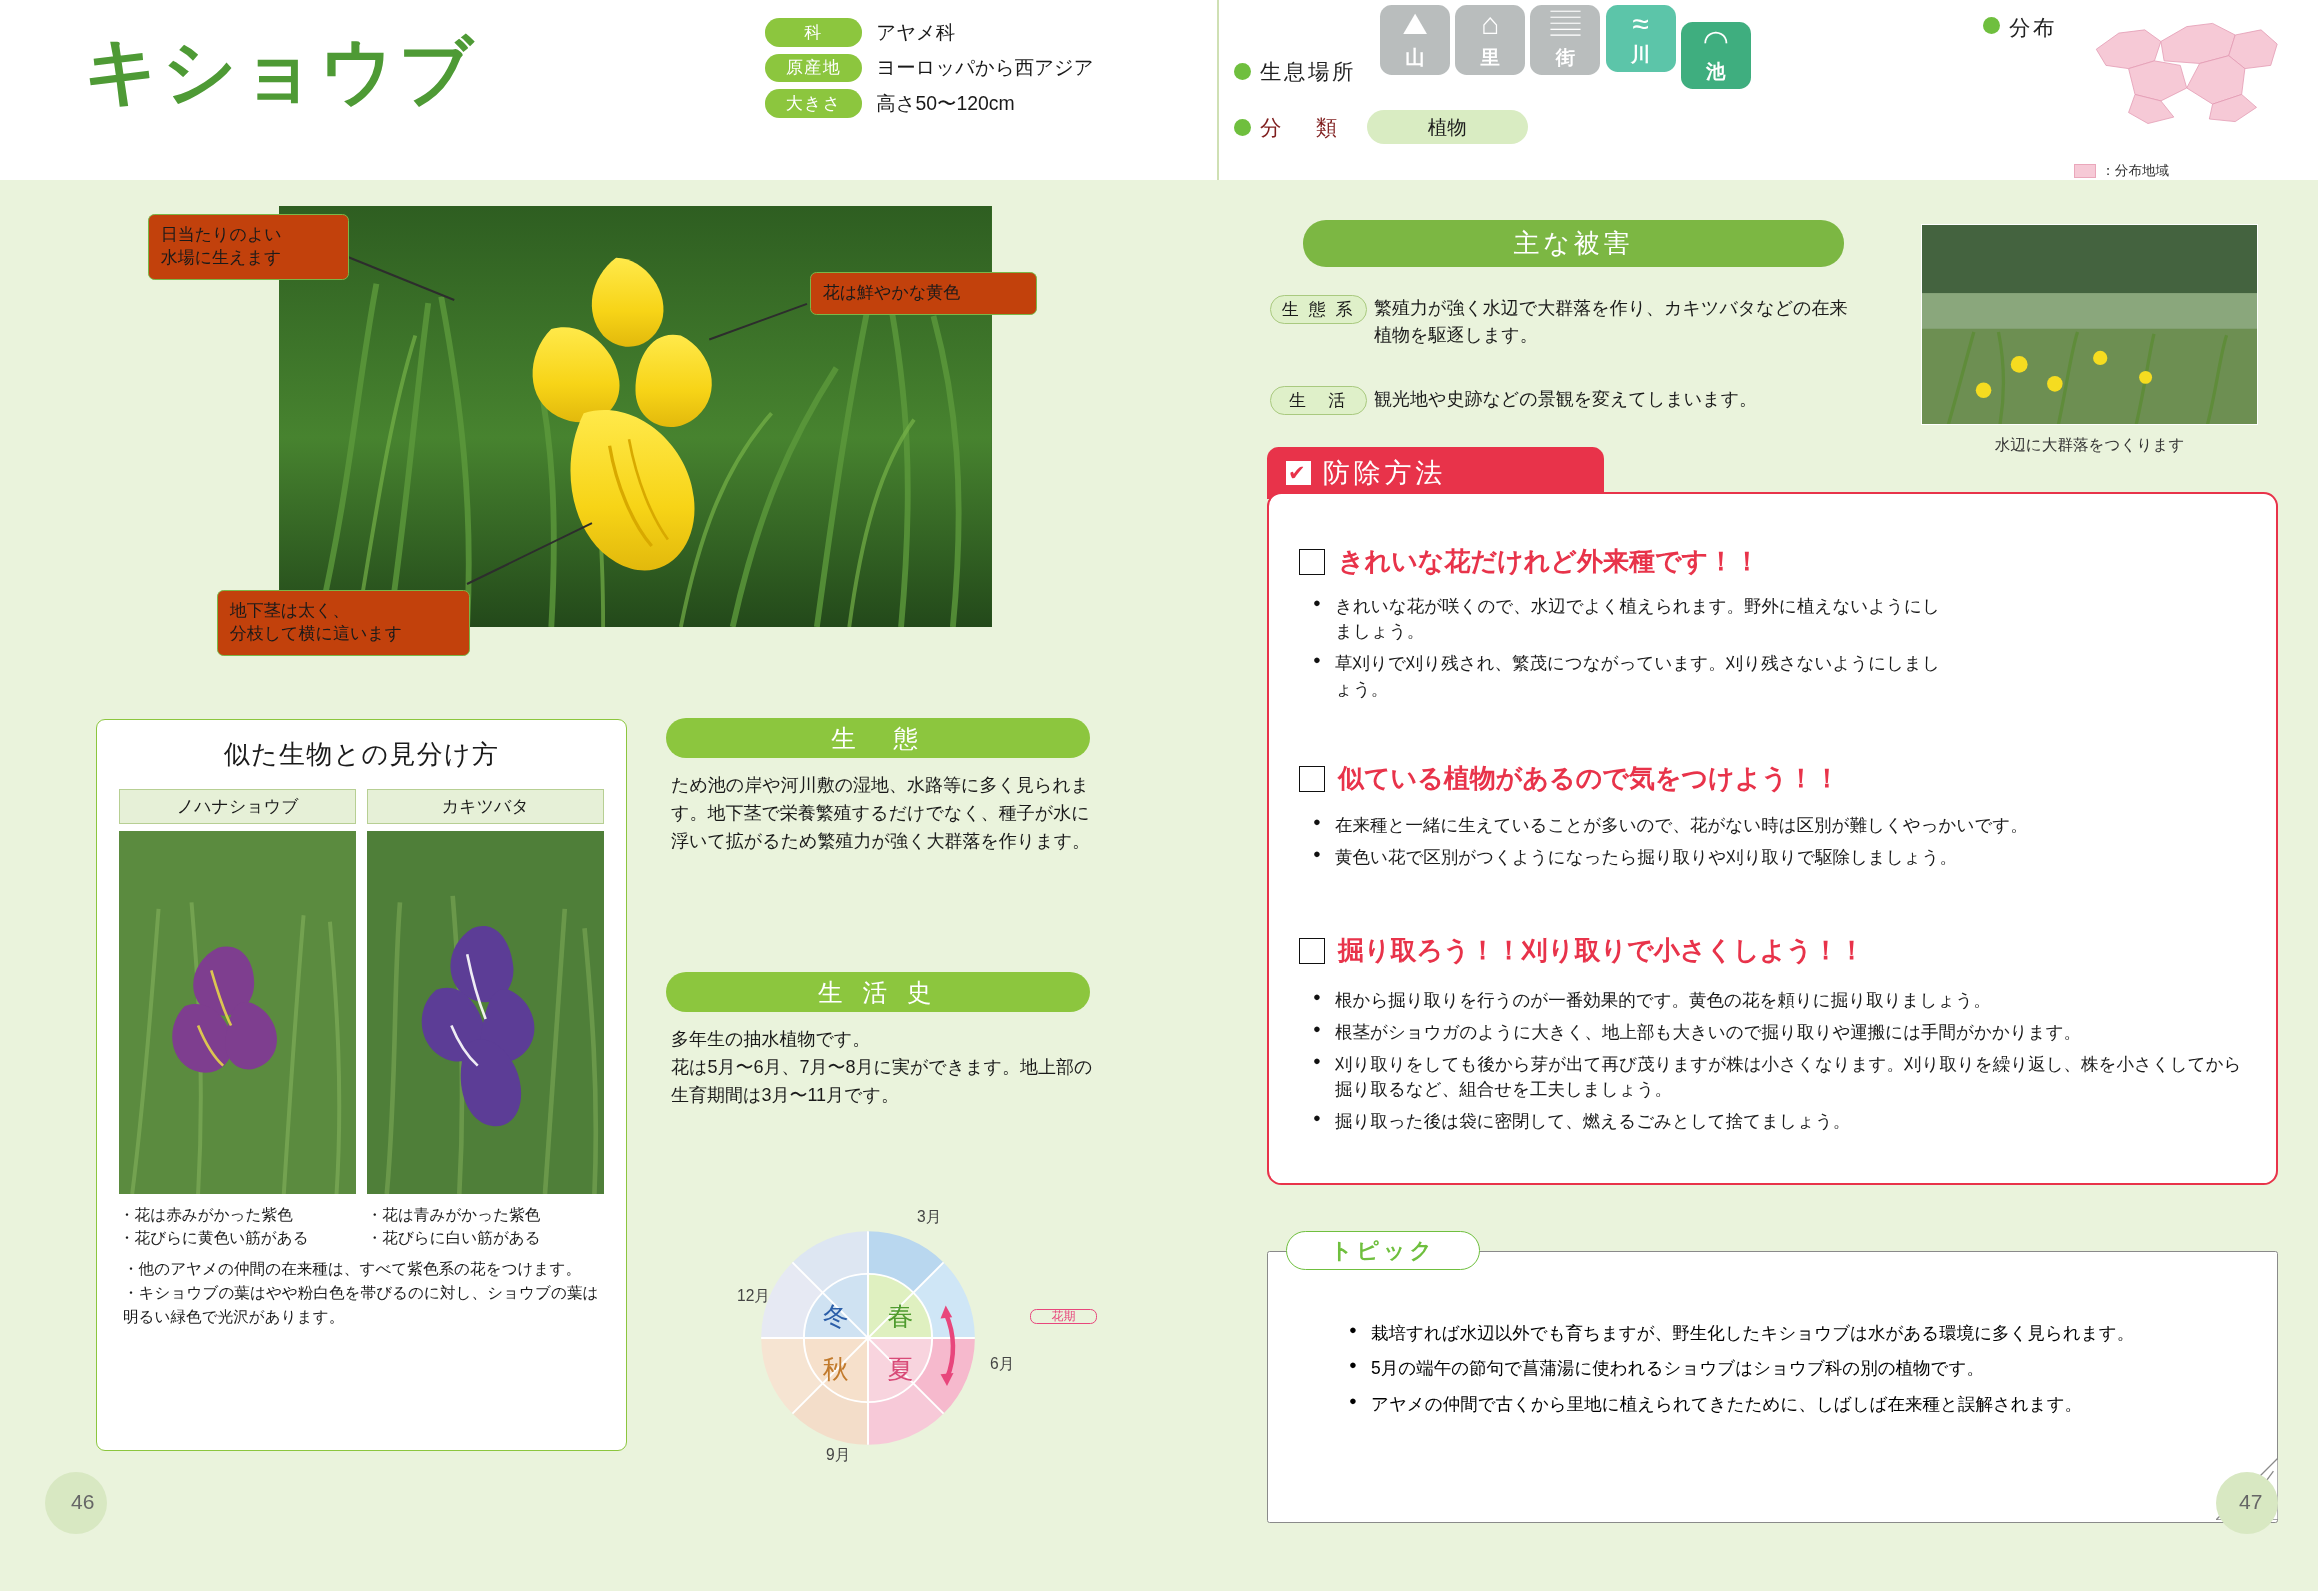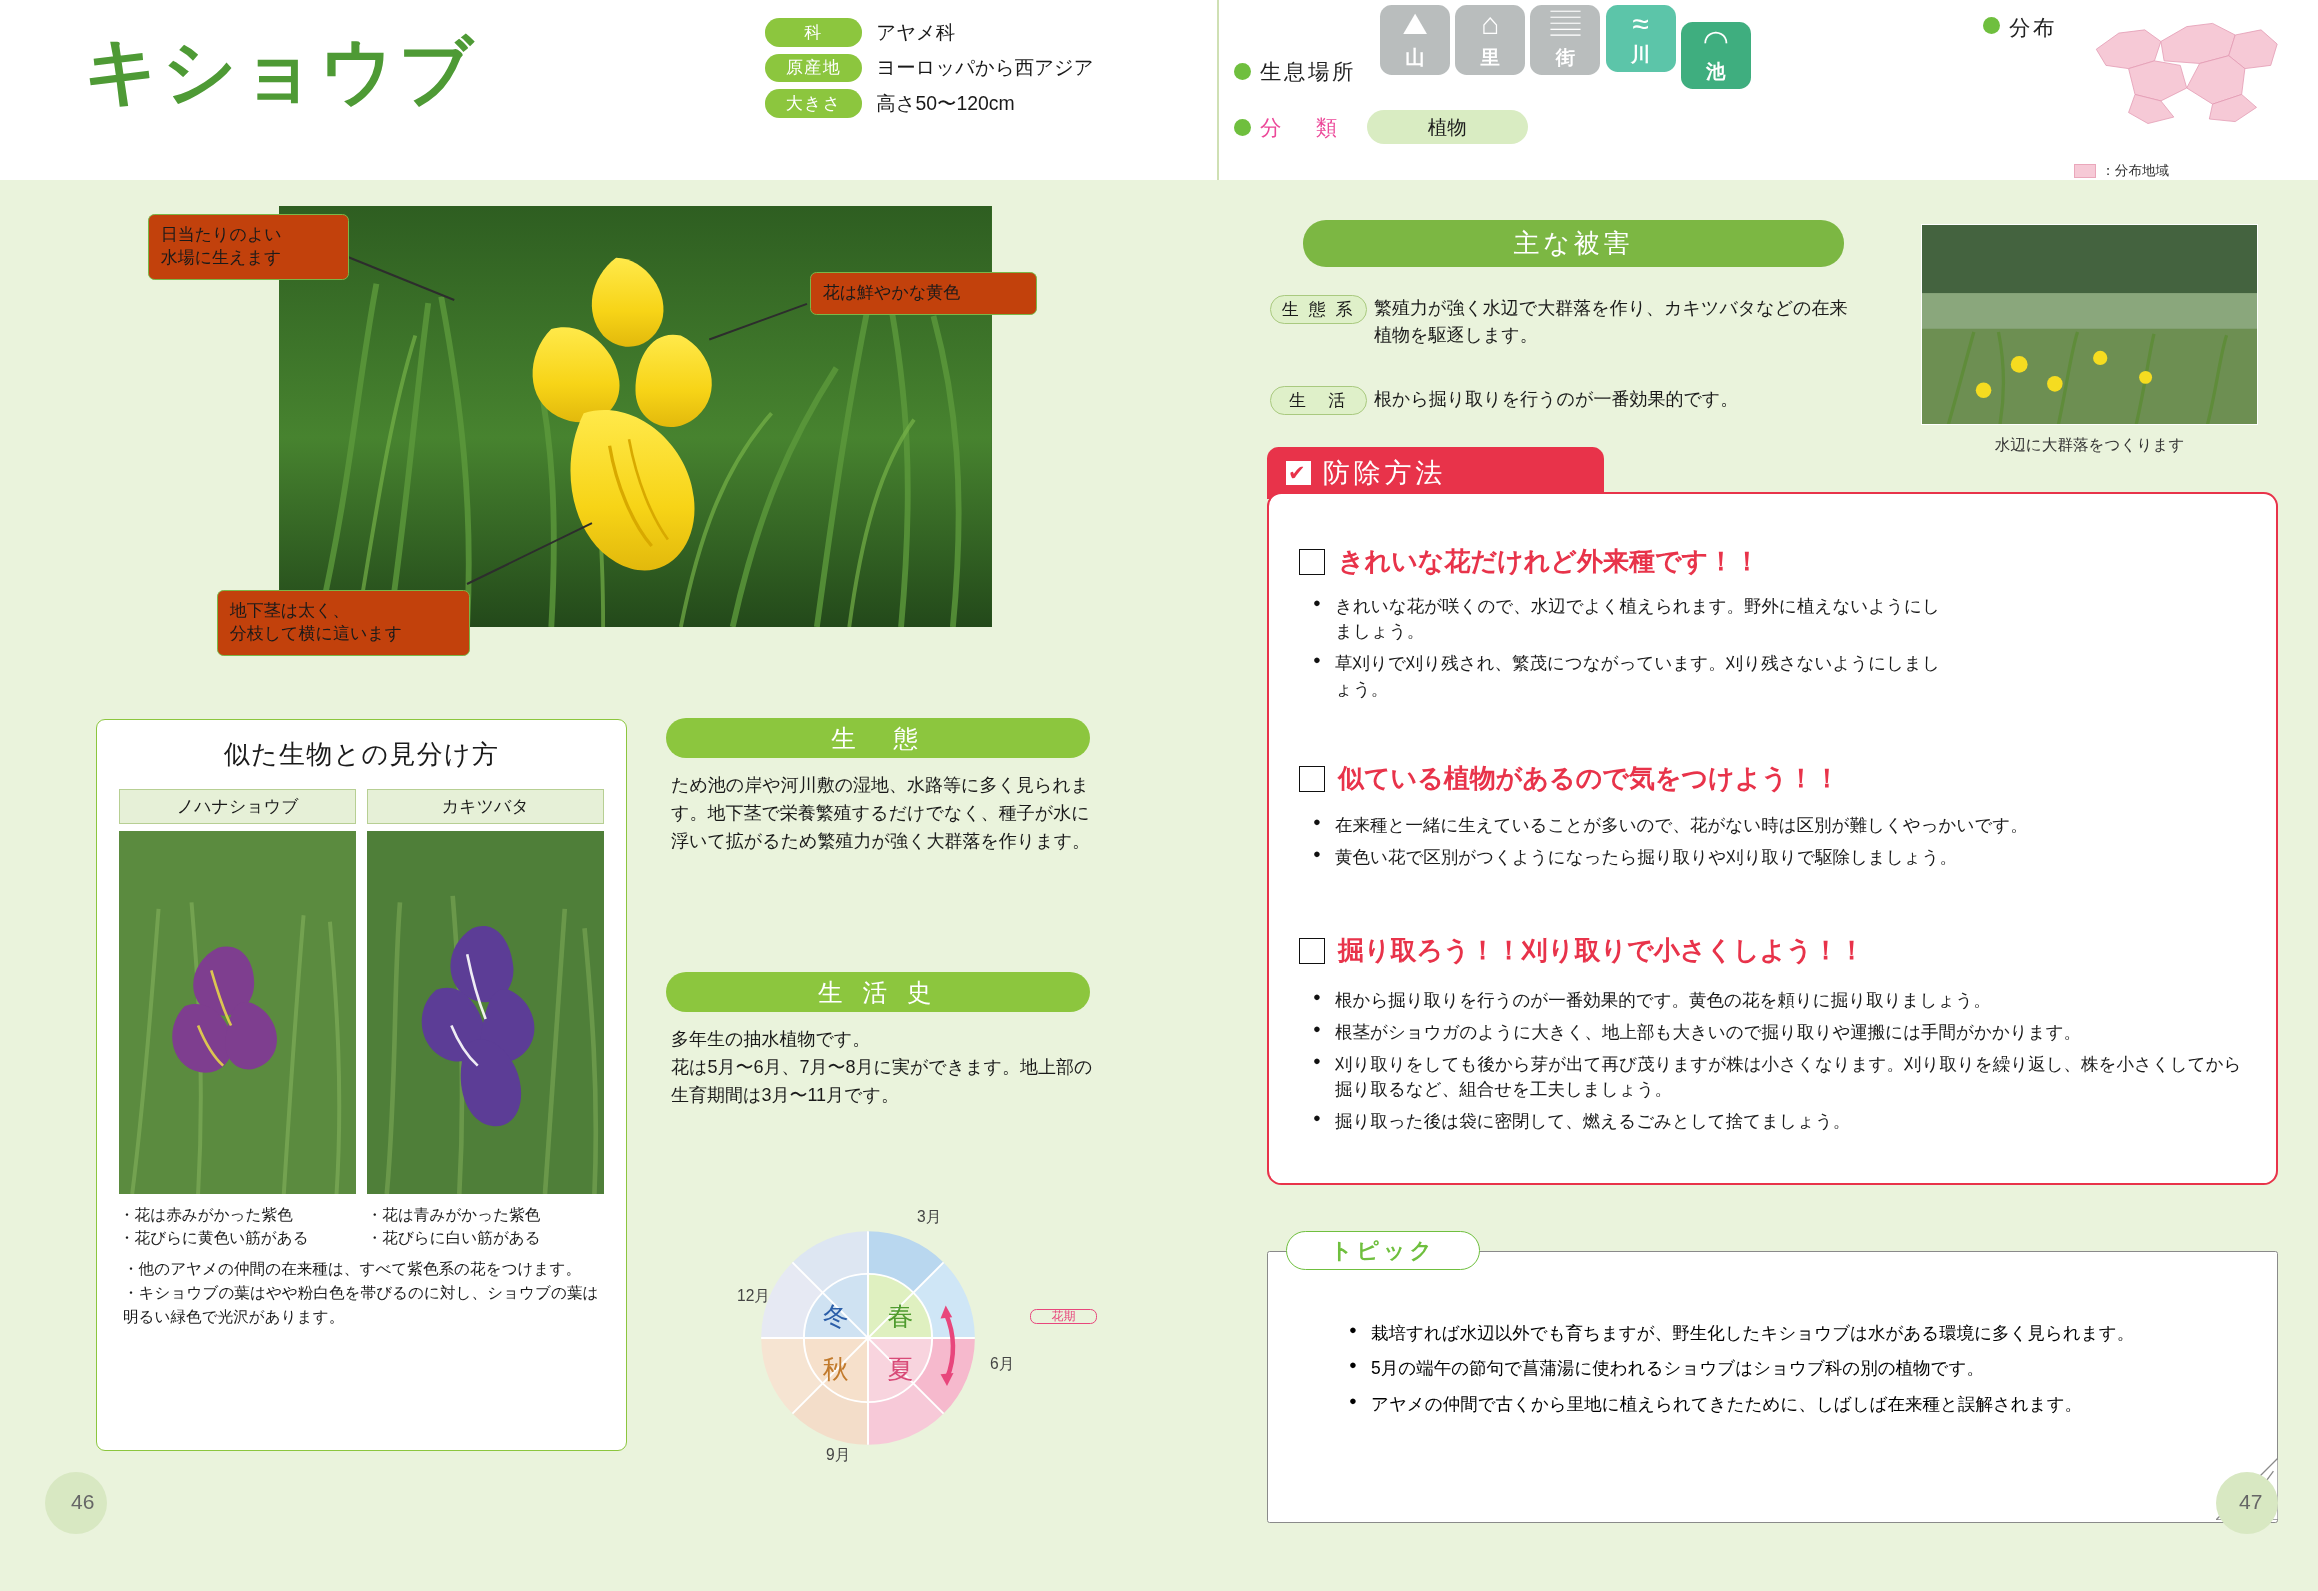--- a/index.html
+++ b/index.html
@@ -44,21 +44,21 @@
   .icon-row { position:absolute; left:1380px; top:5.2px; display:flex; gap:5.2px; align-items:flex-start; }
   .hicon { width:70px; height:70px; border-radius:11.7px; position:relative; overflow:hidden; }
   .hicon .ch { position:absolute; bottom:3.9px; left:0; right:0; text-align:center; font-size:19.4px; font-weight:bold; color:#fff; }
   .hicon .gl { position:absolute; top:3.9px; left:0; right:0; text-align:center; font-size:30px; color:#fff; line-height:1; }
   .hicon.off { background:#b9bdbd; }
   .hicon.on1 { background:#5cc5a9; }
   .hicon.on2 { background:#3fae7f; }
   .icon-pair { display:flex; flex-direction:column; gap:3.9px; }
 
   .class-row { position:absolute; left:1234px; top:110px; display:flex; align-items:center; }
-  .class-label { font-size:21.4px; color:#ec4899; letter-spacing:6.5px; }
+  .class-label { font-size:21.4px; color:#7f1d1d; letter-spacing:6.5px; }
   .class-pill {
     margin-left:23px; width:161px; height:34px; border-radius:17px;
     background:#d9ecc2; color:#1d1d1d; font-size:19.4px;
     display:flex; align-items:center; justify-content:center;
   }
 
   
   .distrib { position:absolute; left:1983px; top:13px; display:flex; align-items:flex-start; }
   .dist-label { font-size:21.4px; color:#222; letter-spacing:2.6px; }
   .map-box { position:absolute; left:2083px; top:3.9px; width:201px; height:126px; }
@@ -442,21 +442,21 @@
   <div class="wheel-label" style="left:737px; top:1286px;">12月</div>
   <div class="flower-period">花期</div>
 
   <div class="h-higai">主な被害</div>
   <div class="higai-item hi1">
     <div class="tagpill">生 態 系</div>
     <div class="higai-text">繁殖力が強く水辺で大群落を作り、カキツバタなどの在来植物を駆逐します。</div>
   </div>
   <div class="higai-item hi2">
     <div class="tagpill">生　活</div>
-    <div class="higai-text">根から掘り取りを行うのが一番効果的です。</div>
+    <div class="higai-text">観光地や史跡などの景観を変えてしまいます。</div>
   </div>
 
   <div class="side-photo sp1">
     <svg width="337" height="201" viewBox="0 0 520 310" preserveAspectRatio="none">
       <rect width="520" height="310" fill="#6d8f52"></rect>
       <rect y="0" width="520" height="110" fill="#44633f"></rect>
       <rect y="105" width="520" height="55" fill="#8aa77c"></rect>
       <g stroke="#5f8c3a" stroke-width="5" fill="none">
         <path d="M40 310 C60 240 70 200 80 165"></path>
           <path d="M120 310 C130 250 125 200 118 165"></path>

